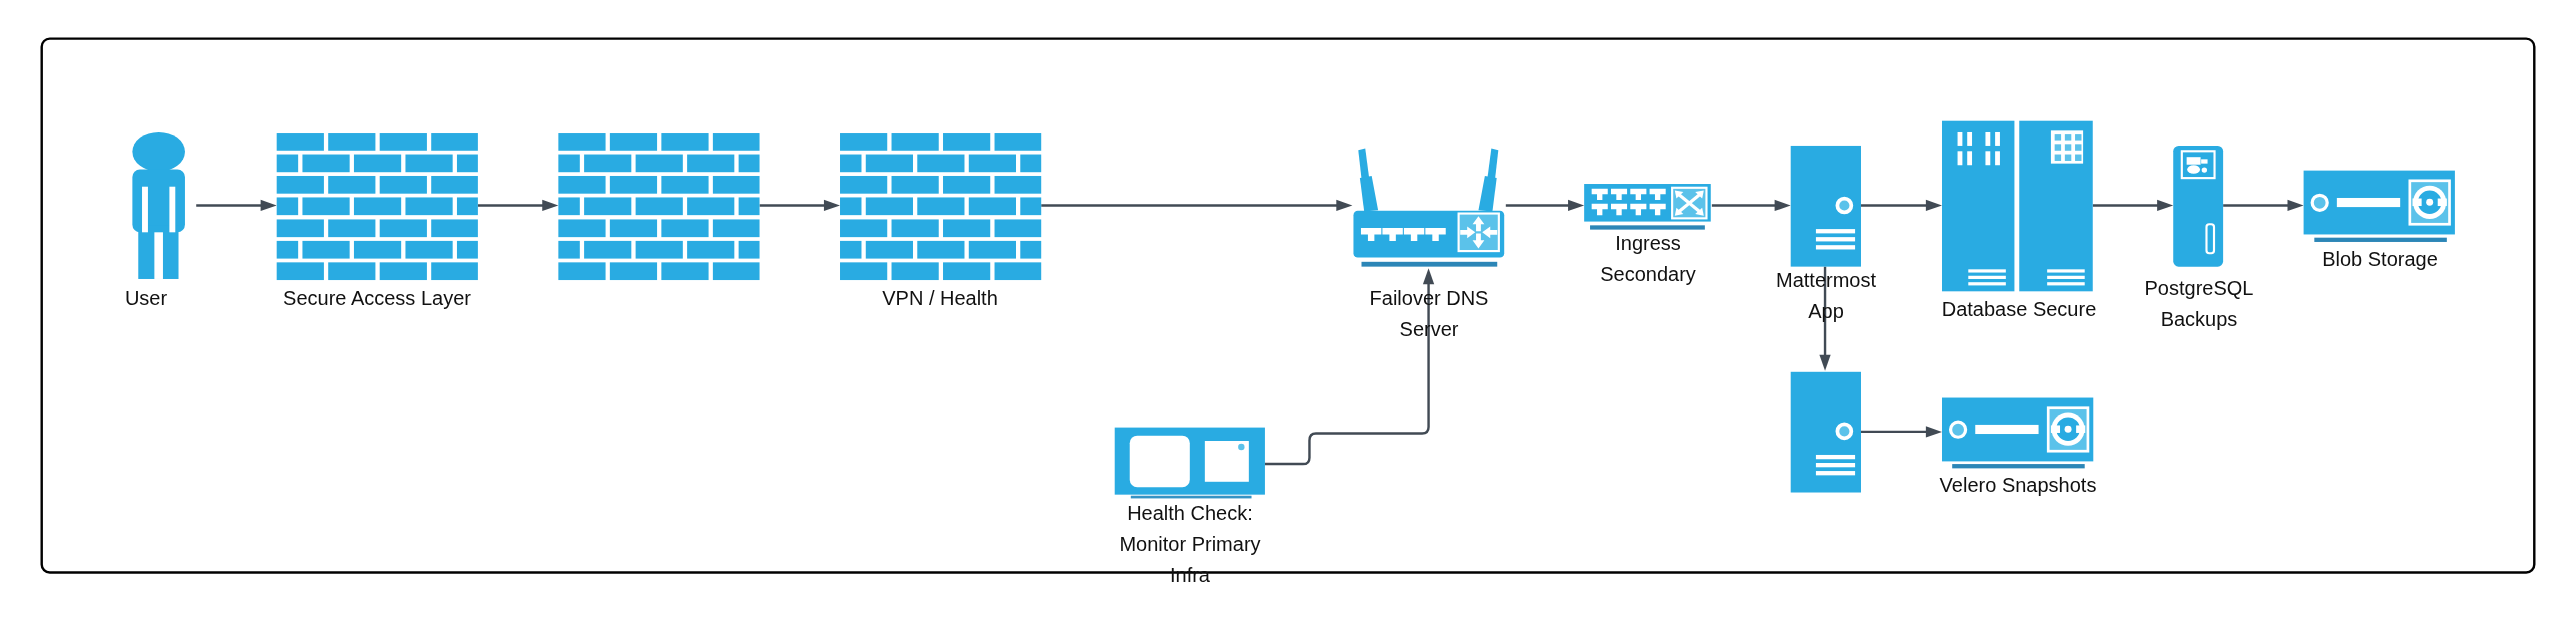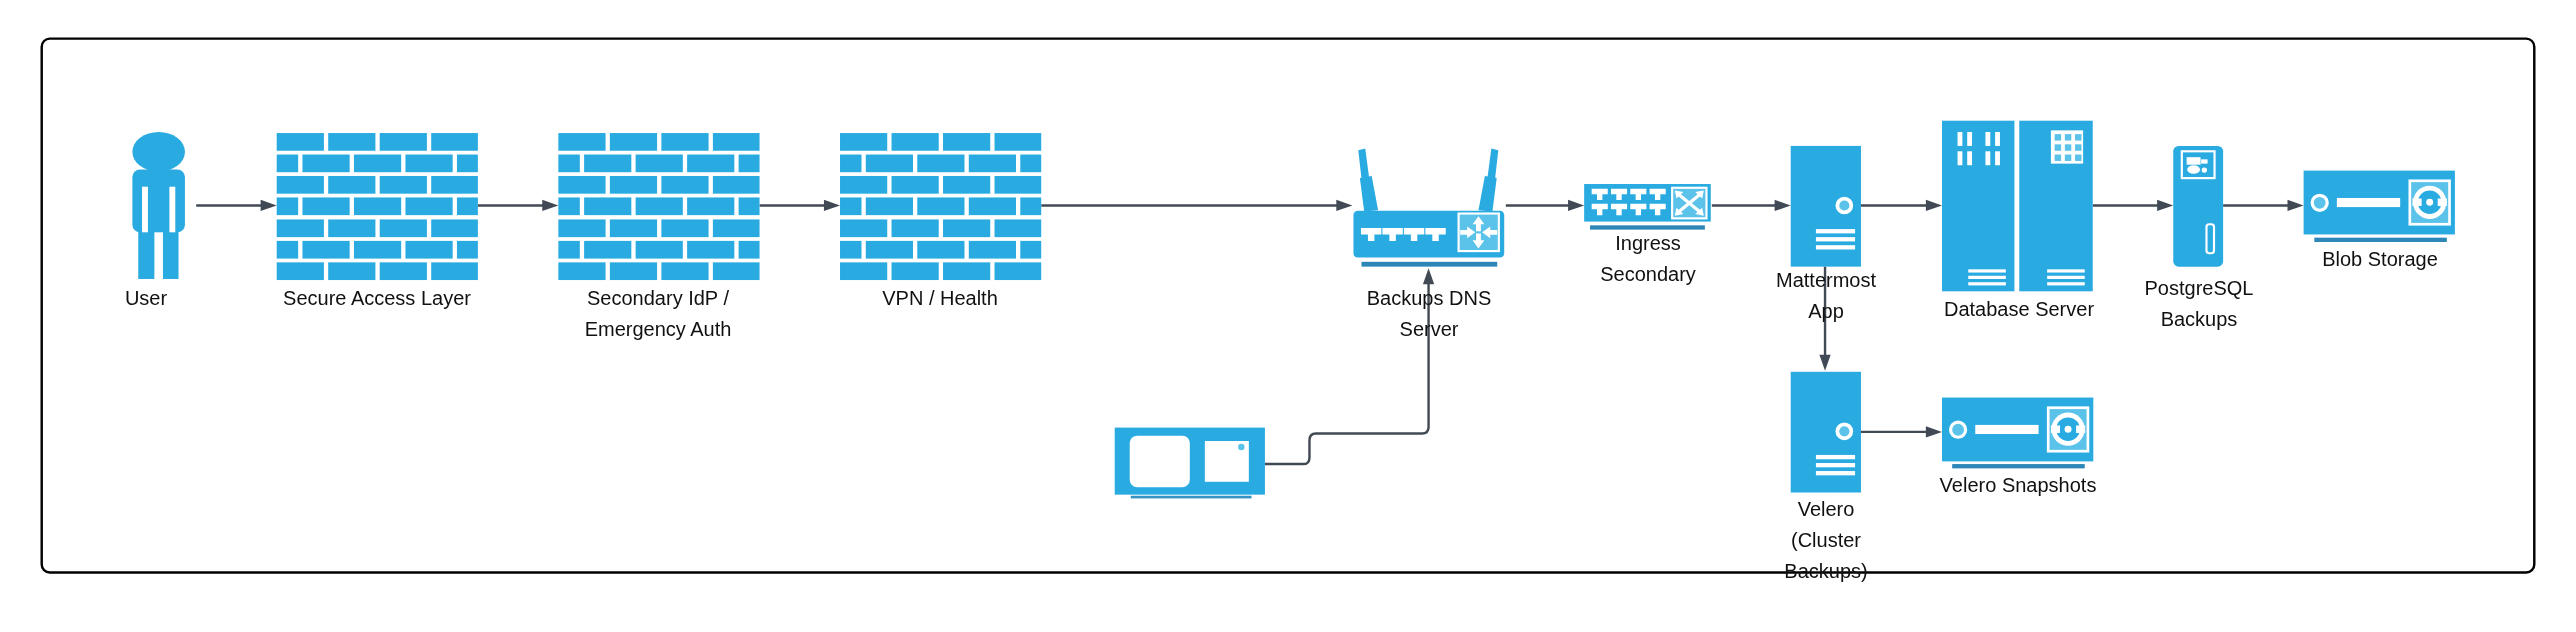--- a/index.html
+++ b/index.html
@@ -217,52 +217,48 @@
   <use href="#sym-storage" x="3619" y="741"></use>
   <rect class="darkbar" x="3638" y="865" width="247" height="8"></rect>
 </svg>
 
 <div class="lbl" style="left:146px;top:298px">
       <div>User</div>
     </div>
 <div class="lbl" style="left:377px;top:298px">
       <div>Secure Access Layer</div>
     </div>
-<div class="lbl" style="left:658px;top:298px">
-      <div>Secondary IdP /</div>
-      <div>Emergency Auth</div>
-    </div>
 <div class="lbl" style="left:940px;top:298px">
       <div>VPN / Health</div>
     </div>
 <div class="lbl" style="left:1429px;top:298px">
-      <div>Backups DNS</div>
+      <div>Failover DNS</div>
       <div>Server</div>
     </div>
 <div class="lbl" style="left:1648px;top:243px">
       <div>Ingress</div>
       <div>Secondary</div>
     </div>
 <div class="lbl" style="left:1826px;top:280px">
       <div>Mattermost</div>
       <div>App</div>
     </div>
 <div class="lbl" style="left:2019px;top:309px">
-      <div>Database Server</div>
+      <div>Database Secure</div>
     </div>
 <div class="lbl" style="left:2199px;top:288px">
       <div>PostgreSQL</div>
       <div>Backups</div>
     </div>
 <div class="lbl" style="left:2380px;top:259px">
       <div>Blob Storage</div>
     </div>
-<div class="lbl" style="left:1826px;top:509px">
-      <div>Velero</div>
-      <div>(Cluster</div>
-      <div>Backups)</div>
+<div class="lbl" style="left:1190px;top:513px">
+      <div>Health Check:</div>
+      <div>Monitor Primary</div>
+      <div>Infra</div>
     </div>
 <div class="lbl" style="left:2018px;top:485px">
       <div>Velero Snapshots</div>
     </div>
 
 </div>
 
 
 </body></html>

